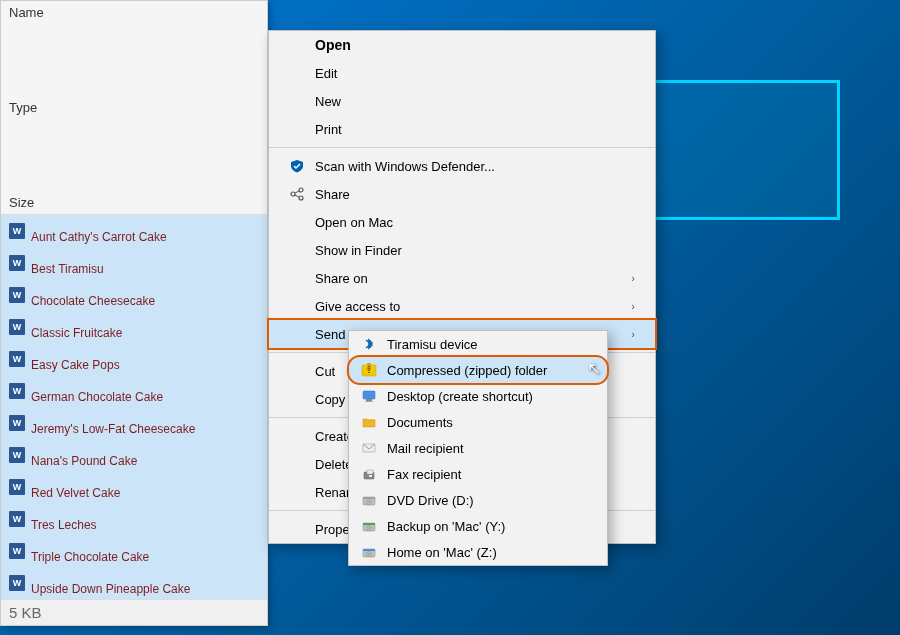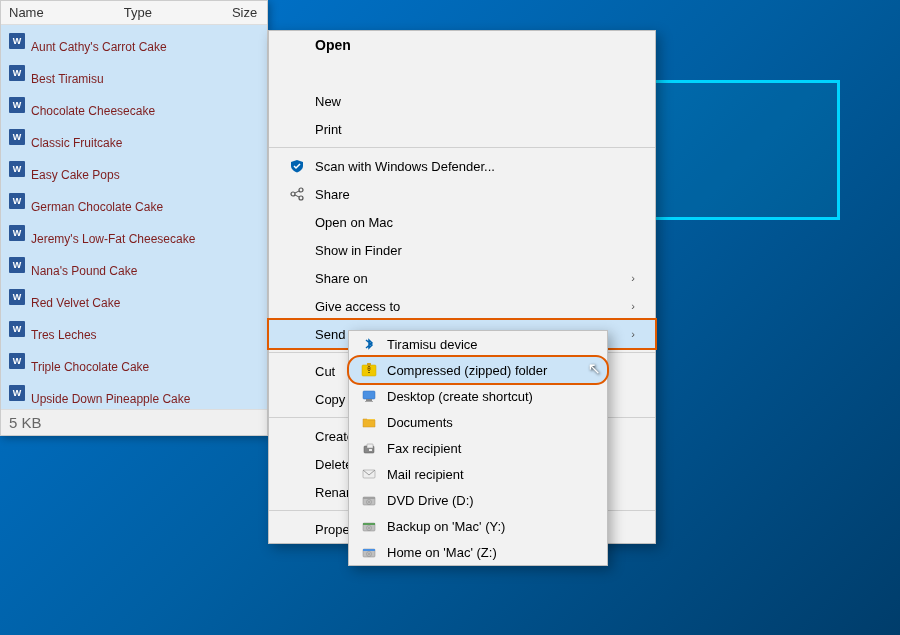--- a/index.html
+++ b/index.html
@@ -41,20 +41,21 @@
       border: 1px solid #ccc;
       box-shadow: 2px 2px 8px rgba(0,0,0,0.3);
     }
 
     .file-list-header {
       display: flex;
       background: #f5f5f5;
       border-bottom: 1px solid #ddd;
       padding: 4px 8px;
       gap: 80px;
+      flex-direction: column;
     }
 
     .file-list-header span {
       font-size: 13px;
       color: #333;
     }
 
     .file-item {
       display: flex;
       align-items: center;
@@ -251,20 +252,21 @@
 </div>
 
 <div class="context-menu">
 
   <div class="menu-item bold">
     <div class="menu-icon"></div>
     <span class="menu-label">Open</span>
   </div>
   <div class="menu-item">
     <div class="menu-icon"></div>
+    <span class="menu-label">Edit</span>
   </div>
   <div class="menu-item">
     <div class="menu-icon"></div>
     <span class="menu-label">New</span>
   </div>
   <div class="menu-item">
     <div class="menu-icon"></div>
     <span class="menu-label">Print</span>
   </div>
   <div class="menu-separator"></div>
@@ -384,36 +386,36 @@
         <path d="M1 4 L1 12 L13 12 L13 5 L6 5 L5 4 Z" fill="#f0b429" stroke="#c8922a" stroke-width="0.5"></path>
         <path d="M1 4 L5 4 L6 5 L13 5 L13 4 L1 4 Z" fill="#f5c842"></path>
       </svg>
     </div>
     <span class="menu-label">Documents</span>
   </div>
 
   <div class="menu-item">
     <div class="menu-icon">
       <svg width="14" height="14" viewBox="0 0 14 14">
+        <rect x="1" y="3" width="12" height="8" rx="1" fill="#eee" stroke="#888" stroke-width="0.5"></rect>
+        <polyline points="1,3 7,8 13,3" fill="none" stroke="#888" stroke-width="0.8"></polyline>
+      </svg>
+    </div>
+    <span class="menu-label">Mail recipient</span>
+  </div>
+
+  <div class="menu-item">
+    <div class="menu-icon">
+      <svg width="14" height="14" viewBox="0 0 14 14">
         <rect x="2" y="5" width="10" height="7" rx="1" fill="#888" stroke="#555" stroke-width="0.5"></rect>
         <rect x="5" y="3" width="6" height="4" rx="0.5" fill="#eee" stroke="#888" stroke-width="0.5"></rect>
         <rect x="7" y="8" width="3" height="2" fill="#eee" rx="0.3"></rect>
       </svg>
     </div>
     <span class="menu-label">Fax recipient</span>
-  </div>
-
-  <div class="menu-item">
-    <div class="menu-icon">
-      <svg width="14" height="14" viewBox="0 0 14 14">
-        <rect x="1" y="3" width="12" height="8" rx="1" fill="#eee" stroke="#888" stroke-width="0.5"></rect>
-        <polyline points="1,3 7,8 13,3" fill="none" stroke="#888" stroke-width="0.8"></polyline>
-      </svg>
-    </div>
-    <span class="menu-label">Mail recipient</span>
   </div>
 
   <div class="menu-item">
     <div class="menu-icon">
       <svg width="14" height="14" viewBox="0 0 14 14">
         <rect x="1" y="4" width="12" height="8" rx="1" fill="#c0c0c0" stroke="#888" stroke-width="0.5"></rect>
         <rect x="1" y="4" width="12" height="2" fill="#a0a0a0"></rect>
         <circle cx="7" cy="9" r="2.5" fill="none" stroke="#888" stroke-width="0.5"></circle>
         <circle cx="7" cy="9" r="0.8" fill="#888"></circle>
       </svg>

